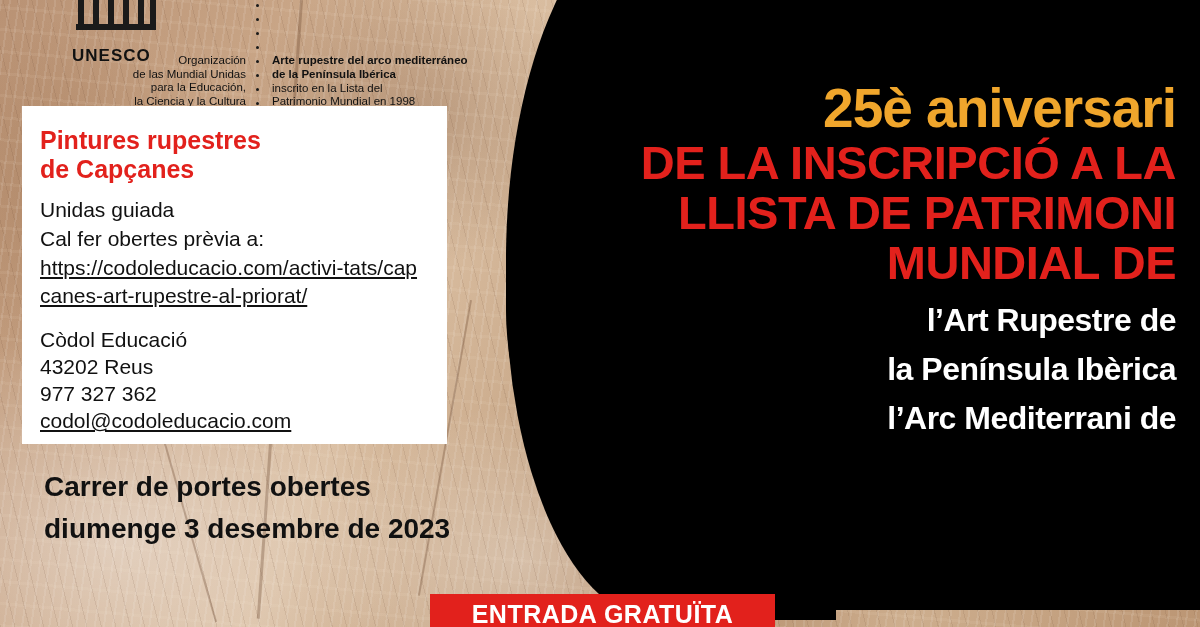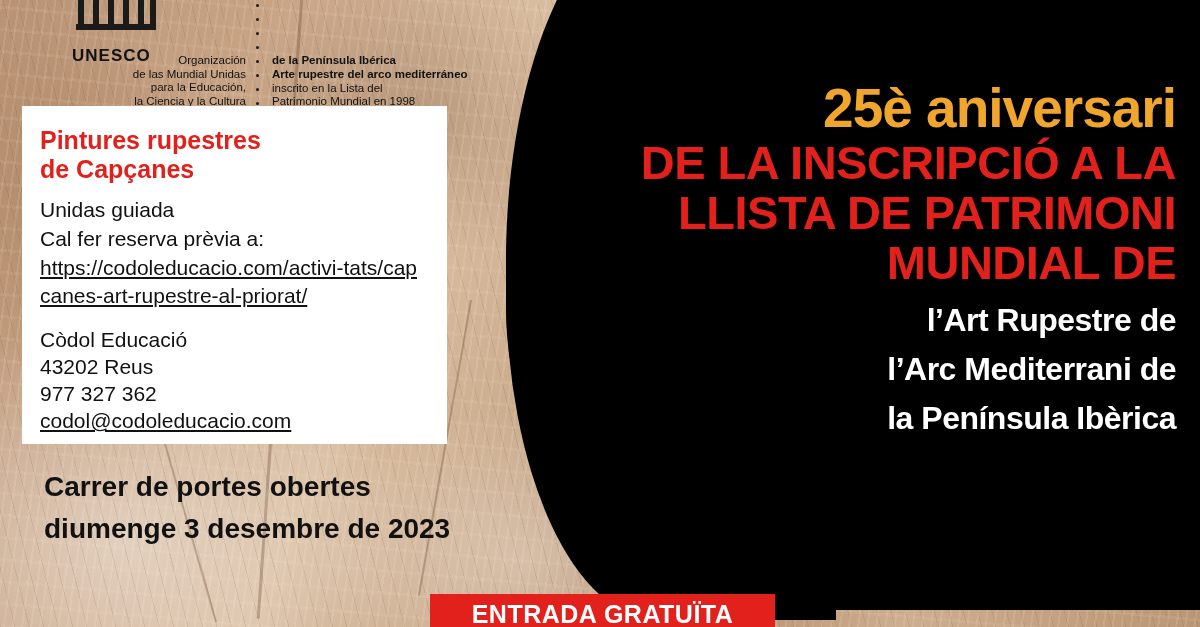--- a/index.html
+++ b/index.html
@@ -313,50 +313,50 @@
         <i></i>
         <i></i>
         <i></i>
         <i></i>
         <i></i>
         <i></i>
         <i></i>
     </div>
 
     <div class="unesco-right-text">
+      <div class="b">Arte rupestre del arco mediterráneo</div>
       <div class="b">de la Península Ibérica</div>
-      <div class="b">Arte rupestre del arco mediterráneo</div>
       <div>inscrito en la Lista del</div>
       <div>Patrimonio Mundial en 1998</div>
     </div>
   </div>
 
   <div class="card">
     <h1>
       <span>Pintures rupestres</span><br>
       <span>de Capçanes</span>
     </h1>
     <div class="visita">Unidas guiada</div>
-    <div class="reserva">Cal fer reserva prèvia a:</div>
+    <div class="reserva">Cal fer obertes prèvia a:</div>
     <a class="url" href="#">https://codoleducacio.com/activi-tats/capcanes-art-rupestre-al-priorat/</a>
     <div class="addr">Còdol Educació</div>
     <div class="addr" style="margin-top:0">43202 Reus</div>
     <div class="addr" style="margin-top:0">977 327 362</div>
     <a class="mail" href="#">codol@codoleducacio.com</a>
   </div>
 
   <div class="openday">
     <div>Carrer de portes obertes</div>
     <div>diumenge 3 desembre de 2023</div>
   </div>
 
   <div class="right-block">
     <div class="r-anniv">25è aniversari</div>
     <div class="r-red">DE LA INSCRIPCIÓ A LA</div>
     <div class="r-red">LLISTA DE PATRIMONI</div>
     <div class="r-red">MUNDIAL DE</div>
     <div class="r-white">l’Art Rupestre de</div>
+    <div class="r-white" style="margin-top:0">la Península Ibèrica</div>
     <div class="r-white" style="margin-top:0">l’Arc Mediterrani de</div>
-    <div class="r-white" style="margin-top:0">la Península Ibèrica</div>
   </div>
 
   <div class="free-banner">ENTRADA GRATUÏTA</div>
 </div>
 
 </body></html>

